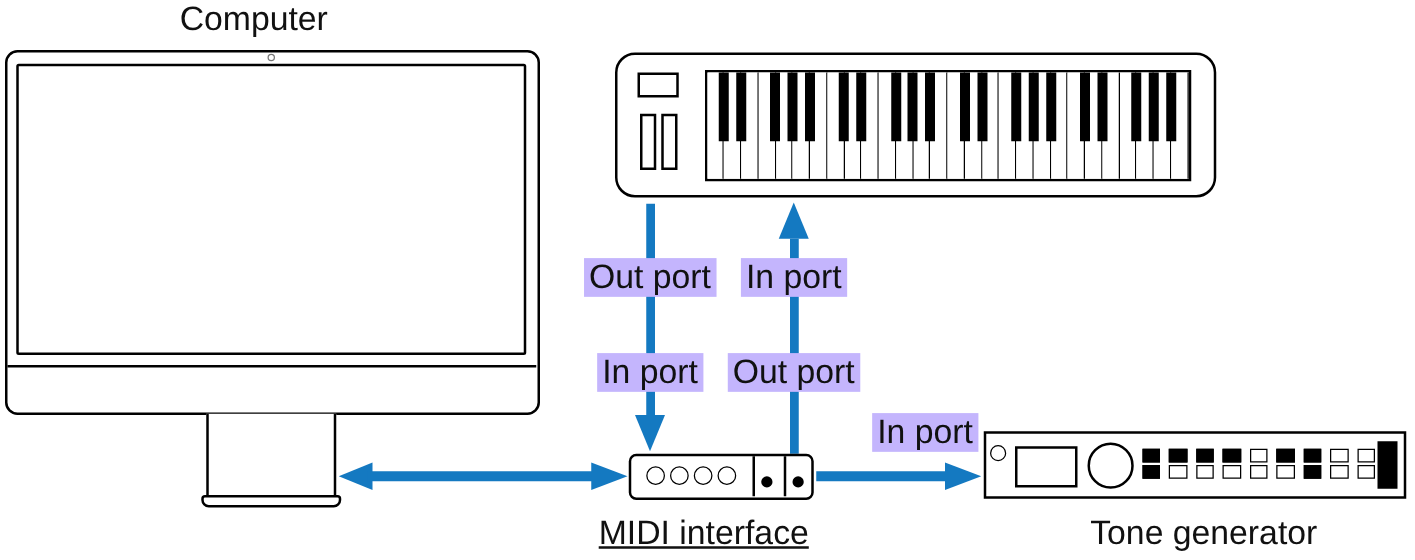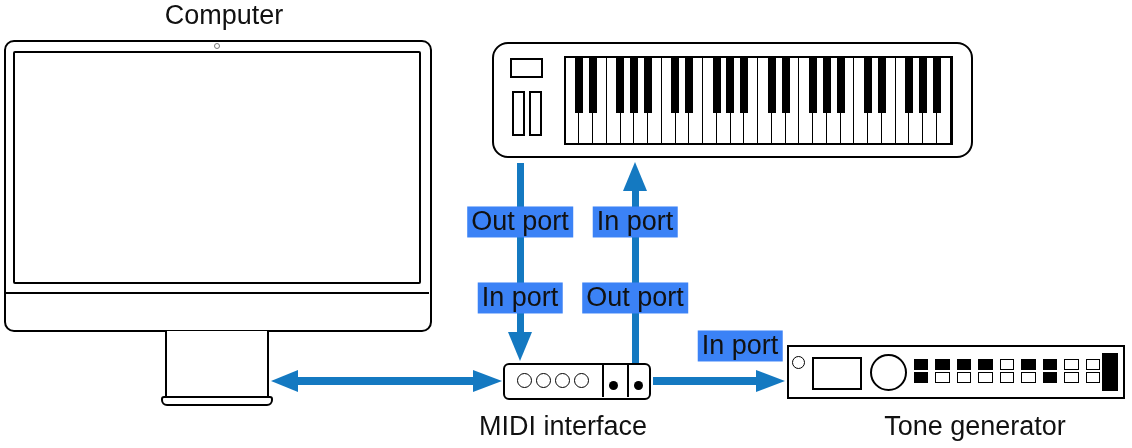--- a/index.html
+++ b/index.html
@@ -5,21 +5,21 @@
   :root { --arrow: #1479C1; --ink: #000; }
   * { box-sizing: border-box; margin: 0; padding: 0; }
   html, body { background: #fff; }
   #canvas {
     position: relative; width: 1132px; height: 448px;
     background: #fff; overflow: hidden;
     font-family: "Liberation Sans", sans-serif; color: #111;
   }
   .lbl { position: absolute; font-size: 27px; line-height: 1.15; white-space: nowrap; color: #111; }
   .cx { transform: translateX(-50%); }
-  .port-lbl { transform: translate(-50%, -50%); background: #3b82f6; padding: 0 4px; z-index: 6; }
+  .port-lbl { transform: translate(-50%, -50%); background: #c4b5fd; padding: 0 4px; z-index: 6; }
 
   
   .imac-frame { position: absolute; left: 4px; top: 40px; width: 428px; height: 292px;
     border: 2.5px solid var(--ink); border-radius: 10px; background: #fff; }
   .imac-screen { position: absolute; left: 6.5px; top: 8.5px; width: 408px; height: 233px;
     border: 2px solid var(--ink); border-radius: 2px; }
   .imac-chin-line { position: absolute; left: 0; top: 249.5px; width: 423px; height: 2.5px; background: var(--ink); }
   .imac-camera { position: absolute; left: 207.5px; top: 0.5px; width: 6px; height: 6px;
     border: 1.5px solid #777; border-radius: 50%; }
   .imac-stand { position: absolute; left: 165px; top: 331px; width: 104px; height: 67px;
@@ -67,21 +67,21 @@
     display: grid; grid-template-columns: repeat(9, 14.5px); grid-auto-rows: 11px; gap: 2.5px 7px; }
   .tg-btn { border: 1.5px solid var(--ink); background: #fff; }
   .tg-btn.filled { background: var(--ink); }
   .tone-bar { position: absolute; left: 312.5px; top: 5.5px; width: 16px; height: 38px; background: var(--ink); }
 </style>
 </head>
 <body>
 
 <div id="canvas">
 
-  <div class="lbl cx" style="left:224px; top:0;">Computer</div>
+  <div class="lbl cx" style="left:203px; top:0;">Computer</div>
 
   <div class="imac-frame">
     <div class="imac-camera"></div>
     <div class="imac-screen"></div>
     <div class="imac-chin-line"></div>
   </div>
   <div class="imac-stand"></div>
   <div class="imac-base"></div>
 
   <div class="kbd-body">
@@ -164,21 +164,21 @@
         <div class="midi-port-circle"></div>
         <div class="midi-port-circle"></div>
         <div class="midi-port-circle"></div>
         <div class="midi-port-circle"></div>
       </div>
     <div class="midi-divider" style="left:96.5px;"></div>
     <div class="midi-divider" style="left:121.5px;"></div>
     <div class="midi-dot" style="left:104px; top:16px;"></div>
     <div class="midi-dot" style="left:129px; top:16px;"></div>
   </div>
-  <div class="lbl cx" style="left:563px; top:411px;">MIDI interface</div>
+  <div class="lbl cx" style="left:563px; top:411px;text-decoration:underline;">MIDI interface</div>
 
   <div class="tone-box">
     <div class="tone-power"></div>
     <div class="tone-display"></div>
     <div class="tone-knob"></div>
     <div class="tone-buttons">
         <div class="tg-btn filled"></div>
         <div class="tg-btn filled"></div>
         <div class="tg-btn filled"></div>
         <div class="tg-btn filled"></div>
@@ -192,15 +192,15 @@
         <div class="tg-btn"></div>
         <div class="tg-btn"></div>
         <div class="tg-btn"></div>
         <div class="tg-btn"></div>
         <div class="tg-btn filled"></div>
         <div class="tg-btn"></div>
         <div class="tg-btn"></div>
       </div>
     <div class="tone-bar"></div>
   </div>
-  <div class="lbl cx" style="left:963px; top:411px;margin-left:12px;">Tone generator</div>
+  <div class="lbl cx" style="left:963px; top:411px;">Tone generator</div>
 
 </div>
 
 </body></html>

